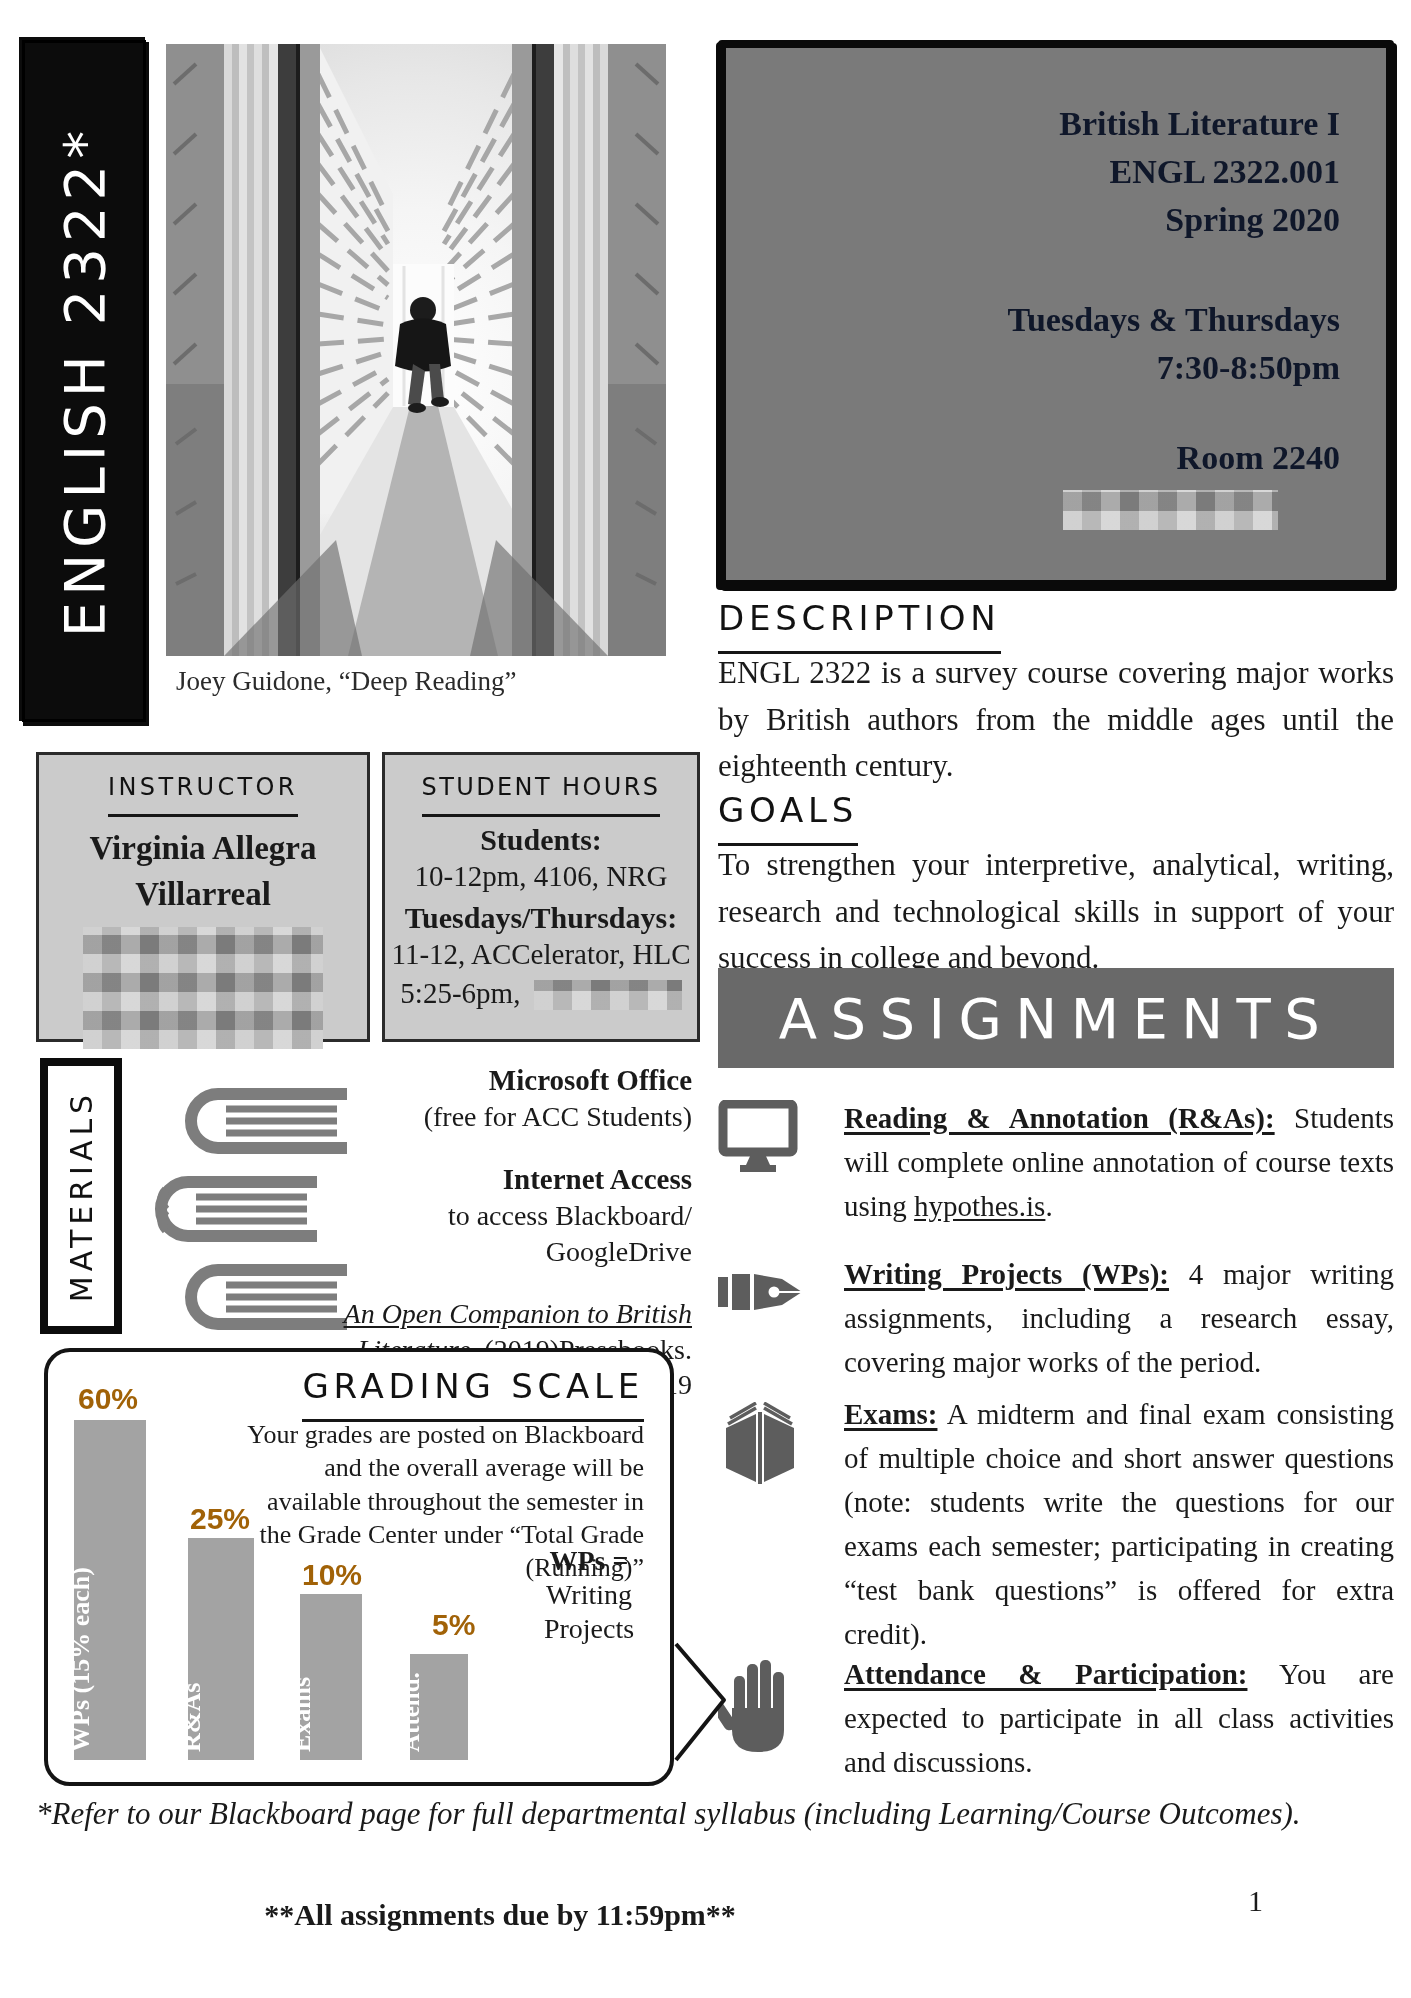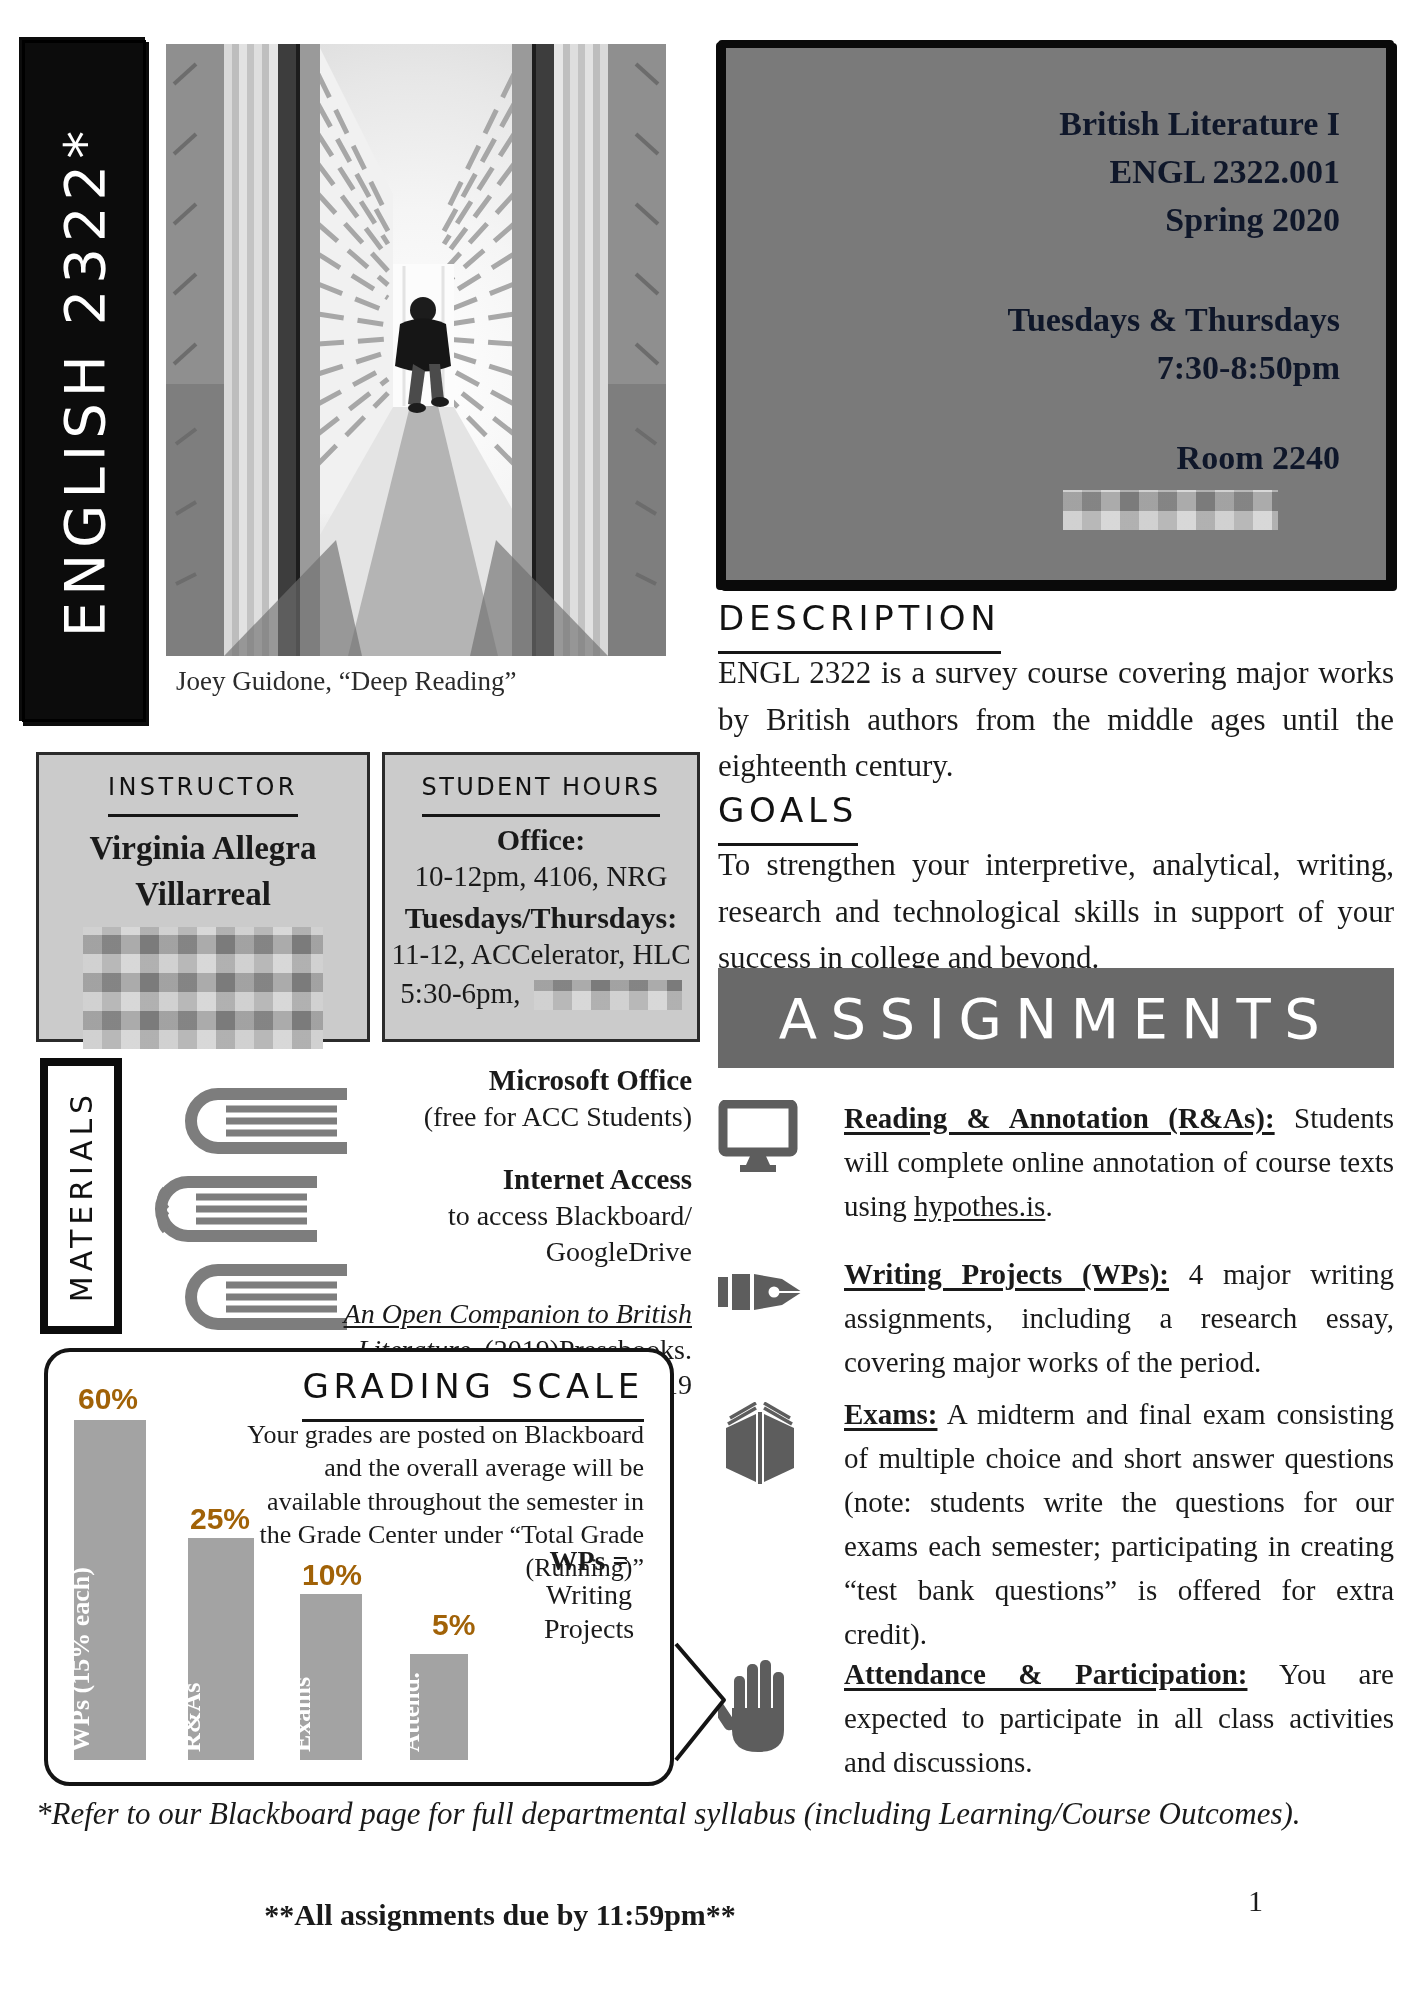--- a/index.html
+++ b/index.html
@@ -276,26 +276,26 @@
   <span class="hand hand-u boxhead">INSTRUCTOR</span>
   <div class="name">
     <div>Virginia Allegra</div>
     <div>Villarreal</div>
   </div>
   <div class="pix" style="width:240px;height:122px;margin:10px auto 0;"></div>
 </div>
 
 <div class="abs graybox hours">
   <span class="hand hand-u boxhead" style="letter-spacing:.1em;">STUDENT HOURS</span>
-  <div class="hlabel">Office:</div>
+  <div class="hlabel">Students:</div>
   <div class="hline">10-12pm, 4106, NRG</div>
   <div class="hlabel">Tuesdays/Thursdays:</div>
   <div class="hline">11-12, ACCelerator, HLC</div>
   <div class="hline">
-    <span>5:30-6pm,</span>
+    <span>5:25-6pm,</span>
     <span class="pix" style="display:inline-block;width:148px;height:30px;vertical-align:-7px;margin-left:6px;"></span>
   </div>
 </div>
 
 <div class="abs mat-label">
   <span>MATERIALS</span>
 </div>
 <div class="abs" style="left:132px; top:1086px;">
   <svg width="235" height="255" viewBox="0 0 235 255">
     <g stroke="#7d7d7d" fill="none">

